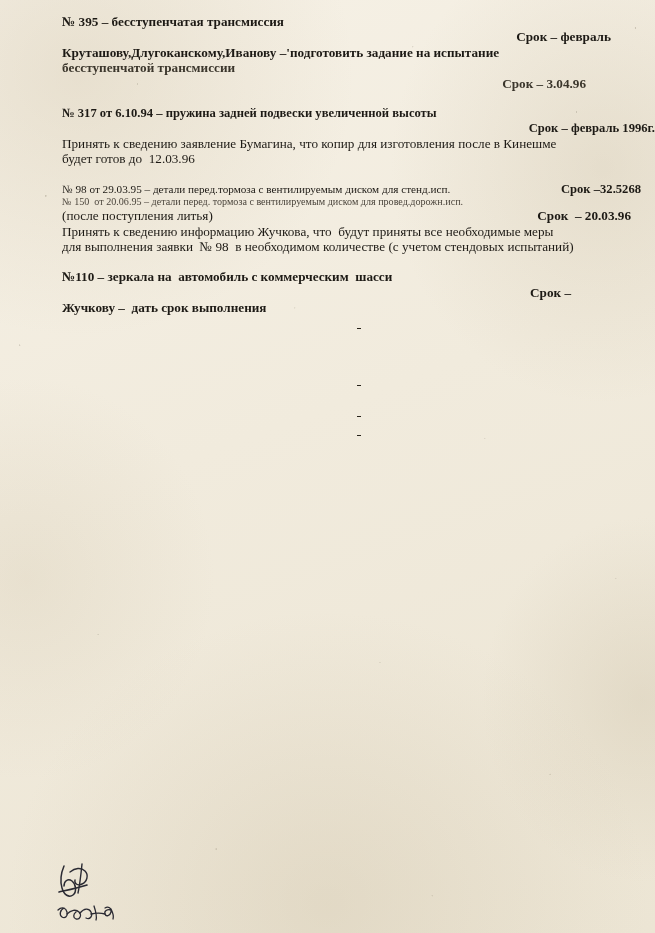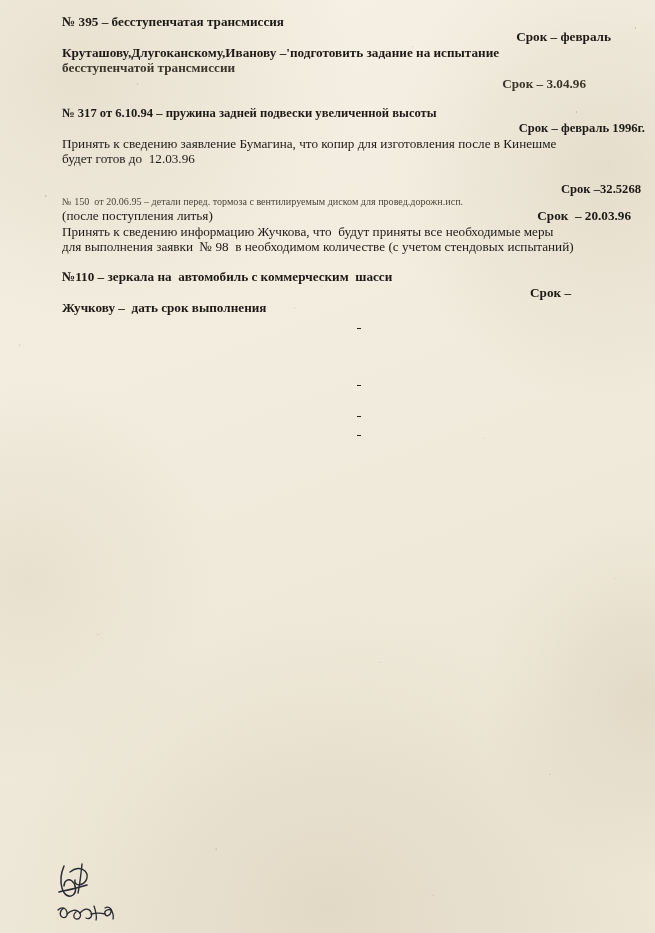--- a/index.html
+++ b/index.html
@@ -125,35 +125,36 @@
         <span class="txt">бесступенчатой трансмиссии</span>
         <span class="term" style="padding-right:69px">Срок – 3.04.96</span>
       </div>
     </div>
 
     <div class="gap-l"></div>
 
     <div class="blk">
       <div class="ln b" style="font-size:12.6px">
         <span class="txt">№ 317 от 6.10.94 – пружина задней подвески увеличенной высоты</span>
-        <span class="term" style="padding-right:10px">Срок – февраль 1996г.</span>
+        <span class="term" style="padding-right:0">Срок – февраль 1996г.</span>
       </div>
       <div class="ln base">
         <span class="txt">Принять к сведению заявление Бумагина, что копир для изготовления после в Кинешме</span>
       </div>
       <div class="ln base">
         <span class="txt">будет готов до  12.03.96</span>
       </div>
     </div>
 
     <div class="gap-l"></div>
 
     <div class="blk">
       <div class="ln sm">
         <span class="txt"><b></b></span>
+        <span class="txt">№ 98 от 29.03.95 – детали перед.тормоза с вентилируемым диском для стенд.исп.</span>
         <span class="term b" style="padding-right:14px;font-size:12.6px">Срок –32.5268</span>
       </div>
       <div class="ln xs fade2">
         <span class="txt">№ 150  от 20.06.95 – детали перед. тормоза с вентилируемым диском для провед.дорожн.исп.</span>
       </div>
       <div class="ln base">
         <span class="txt">(после поступления литья)</span>
         <span class="term b" style="padding-right:24px">Срок  – 20.03.96</span>
       </div>
       <div class="ln base">

